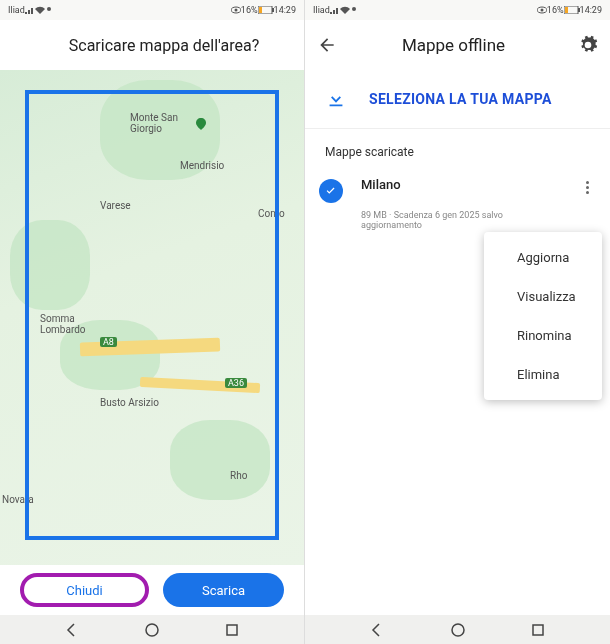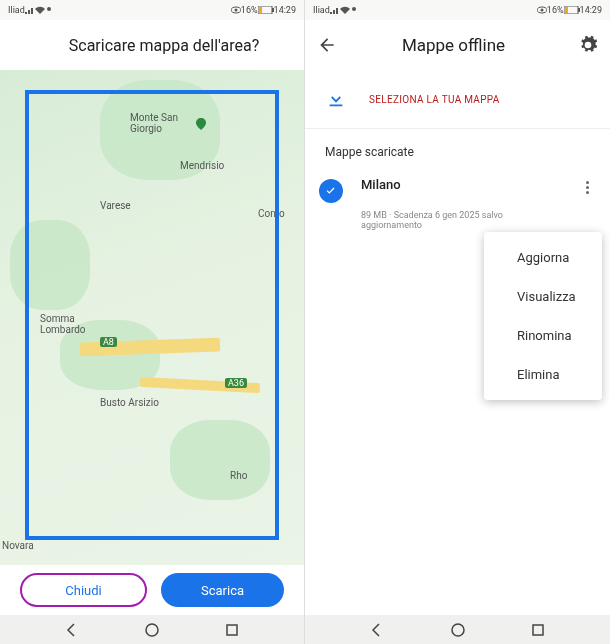--- a/index.html
+++ b/index.html
@@ -86,21 +86,21 @@
     .btn {
       flex: 1;
       height: 34px;
       border-radius: 17px;
       font-size: 13px;
       display: flex;
       align-items: center;
       justify-content: center;
       cursor: pointer;
     }
-    .btn-outline { border: 2px solid #a21caf; color: #1a73e8; background: #fff; }
+    .btn-outline { border: 4px solid #a21caf; color: #1a73e8; background: #fff; }
     .btn-filled { background: #1a73e8; color: #fff; border: none; }
 
     
     .nav-bar {
       height: 29px;
       background: #f0f0ee;
       display: flex;
       align-items: center;
       justify-content: space-evenly;
     }
@@ -120,21 +120,21 @@
     .gear { width: 20px; height: 20px; cursor: pointer; }
 
     .select-row {
       display: flex;
       align-items: center;
       padding: 18px 20px;
       gap: 22px;
       border-bottom: 1px solid #eee;
     }
     .select-icon { width: 22px; height: 22px; fill: #1a73e8; }
-    .select-label { font-size: 10px; font-weight: 400; color: #b91c1c; letter-spacing: 0.3px; }
+    .select-label { font-size: 14px; font-weight: 700; color: #1d4ed8; letter-spacing: 0.3px; }
 
     .section-title { font-size: 12px; color: #333; padding: 16px 20px 12px; }
 
     .map-item {
       display: flex;
       align-items: flex-start;
       padding: 6px 14px;
       gap: 18px;
     }
     .check-badge {
@@ -222,21 +222,21 @@
       </svg>
     <div class="map-label" style="top:90px;left:180px">Mendrisio</div>
     <div class="map-label" style="top:130px;left:100px">Varese</div>
     <div class="map-label" style="top:138px;left:258px">Como</div>
     <div class="map-label" style="top:243px;left:40px;white-space:pre">Somma
 Lombardo</div>
     <div class="map-label" style="top:267px;left:100px;background:#3a8a3e;color:#fff;padding:0 3px;border-radius:2px;font-size:9px">A8</div>
     <div class="map-label" style="top:308px;left:225px;background:#3a8a3e;color:#fff;padding:0 3px;border-radius:2px;font-size:9px">A36</div>
     <div class="map-label" style="top:327px;left:100px">Busto Arsizio</div>
     <div class="map-label" style="top:400px;left:230px">Rho</div>
-    <div class="map-label" style="top:470px;left:2px">Novara</div>
+    <div class="map-label" style="top:424px;left:2px">Novara</div>
 
     <div class="selection-box"></div>
   </div>
 
   <div class="bottom-buttons">
     <div class="btn btn-outline">Chiudi</div>
     <div class="btn btn-filled">Scarica</div>
   </div>
 
   <div class="nav-bar">

